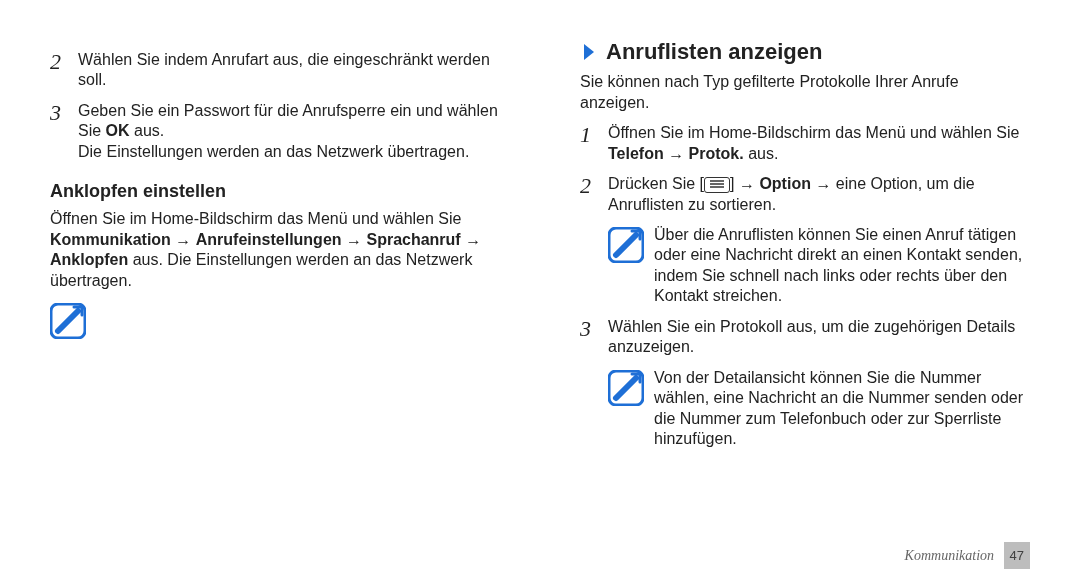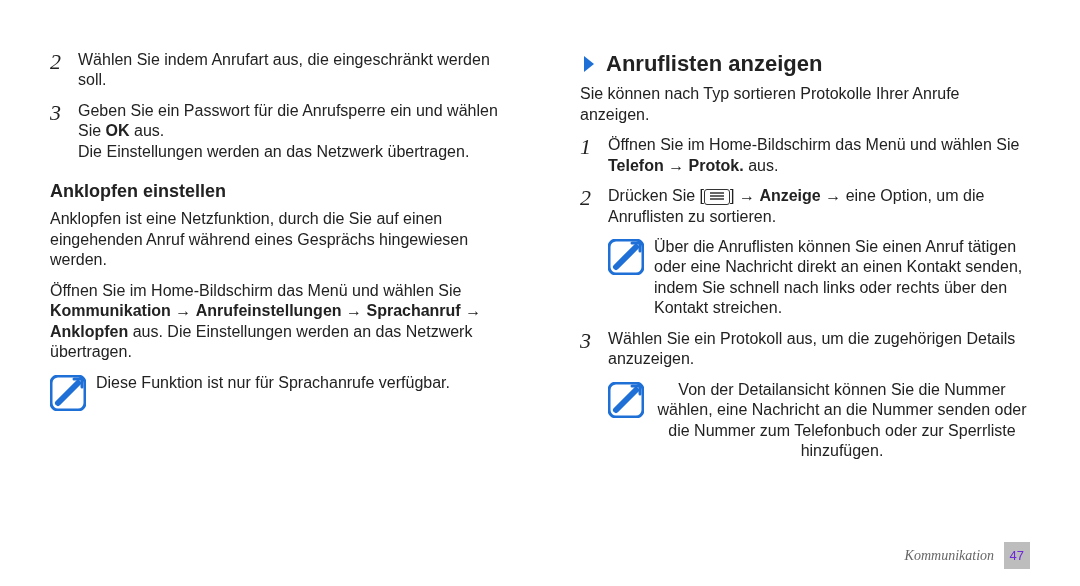--- a/index.html
+++ b/index.html
@@ -11,21 +11,21 @@
     color: #222;
     position: relative;
     display: flex;
   }
   .column {
     width: 50%;
     padding: 50px 40px 0 50px;
     font-size: 16px;
     line-height: 1.28;
   }
-  .column.right { padding: 50px 50px 0 40px; }
+  .column.right { padding: 38px 50px 0 40px; }
   .num-item {
     display: flex;
     margin-bottom: 10px;
   }
   .num {
     font-family: Georgia, "Times New Roman", serif;
     font-style: italic;
     font-size: 22px;
     width: 28px;
     flex-shrink: 0;
@@ -83,21 +83,21 @@
     right: 50px;
     font-size: 14px;
     font-style: italic;
     color: #666;
     font-family: Georgia, "Times New Roman", serif;
   }
   .footer .pnum {
     font-style: normal;
     font-family: Arial, sans-serif;
     background: #bdbdbd;
-    color: #6d28d9;
+    color: #404040;
     padding: 6px 6px;
     margin-left: 6px;
     font-size: 13px;
   }
   b { font-weight: bold; margin-top: 36px; }
 </style>
 </head>
 <body>
 
 <svg width="0" height="0" style="position:absolute">
@@ -118,73 +118,71 @@
 
   <div class="num-item">
     <div class="num">3</div>
     <div class="num-body">
       <span>Geben Sie ein Passwort für die Anrufsperre ein und wählen Sie </span><b>OK</b><span> aus.</span>
       <div class="sub-para">Die Einstellungen werden an das Netzwerk übertragen.</div>
     </div>
   </div>
 
   <div class="subhead">Anklopfen einstellen</div>
-  <div class="para">Anklopfen ist eine Netzfunktion, durch die Sie auf einen eingehenden Anruf während eines Gesprächs hingewiesen werden.</div>
   <div class="para">
     <span>Öffnen Sie im Home-Bildschirm das Menü und wählen Sie </span><b>Kommunikation</b><span> → </span><b>Anrufeinstellungen</b><span> → </span><b>Sprachanruf</b><span> → </span><b>Anklopfen</b><span> aus. Die Einstellungen werden an das Netzwerk übertragen.</span>
   </div>
 
   <div class="note-row">
     <svg class="note-icon" viewBox="0 0 36 36">
         <use href="#note-icon-g"></use>
       </svg>
-    <div class="note-body">Diese Funktion ist nur für Sprachanrufe verfügbar.</div>
   </div>
 </div>
 
 <div class="column right">
   <div class="section-head">
     <svg class="chev" viewBox="0 0 20 20">
       <path d="M4 2 L14 10 L4 18 Z" fill="#1e6fd6"></path>
     </svg>
     <div class="section-title">Anruflisten anzeigen</div>
   </div>
-  <div class="para">Sie können nach Typ sortieren Protokolle Ihrer Anrufe anzeigen.</div>
+  <div class="para">Sie können nach Typ gefilterte Protokolle Ihrer Anrufe anzeigen.</div>
 
   <div class="num-item">
     <div class="num">1</div>
     <div class="num-body">
       <span>Öffnen Sie im Home-Bildschirm das Menü und wählen Sie </span><b>Telefon</b><span> → </span><b>Protok.</b><span> aus.</span>
     </div>
   </div>
 
   <div class="num-item">
     <div class="num">2</div>
     <div class="num-body">
       <span>Drücken Sie [</span><span class="menu-key"><svg width="18" height="12" viewBox="0 0 18 12">
             <line x1="2" y1="3" x2="16" y2="3" stroke="#333" stroke-width="1.5"></line>
             <line x1="2" y1="6" x2="16" y2="6" stroke="#333" stroke-width="1.5"></line>
             <line x1="2" y1="9" x2="16" y2="9" stroke="#333" stroke-width="1.5"></line>
-          </svg></span><span>] → </span><b>Anzeige</b><span> → eine Option, um die Anruflisten zu sortieren.</span>
+          </svg></span><span>] → </span><b>Option</b><span> → eine Option, um die Anruflisten zu sortieren.</span>
     </div>
   </div>
 
   <div class="note-row" style="margin-left:28px;">
     <svg class="note-icon" viewBox="0 0 36 36">
         <use href="#note-icon-g"></use>
       </svg>
     <div class="note-body">Über die Anruflisten können Sie einen Anruf tätigen oder eine Nachricht direkt an einen Kontakt senden, indem Sie schnell nach links oder rechts über den Kontakt streichen.</div>
   </div>
 
   <div class="num-item">
     <div class="num">3</div>
     <div class="num-body">Wählen Sie ein Protokoll aus, um die zugehörigen Details anzuzeigen.</div>
   </div>
 
-  <div class="note-row" style="margin-left:28px;text-align:center;">
+  <div class="note-row" style="margin-left:28px;">
     <svg class="note-icon" viewBox="0 0 36 36">
         <use href="#note-icon-g"></use>
       </svg>
     <div class="note-body">Von der Detailansicht können Sie die Nummer wählen, eine Nachricht an die Nummer senden oder die Nummer zum Telefonbuch oder zur Sperrliste hinzufügen.</div>
   </div>
 </div>
 
 <div class="footer">
   <span>Kommunikation</span>
   <span class="pnum">47</span>

